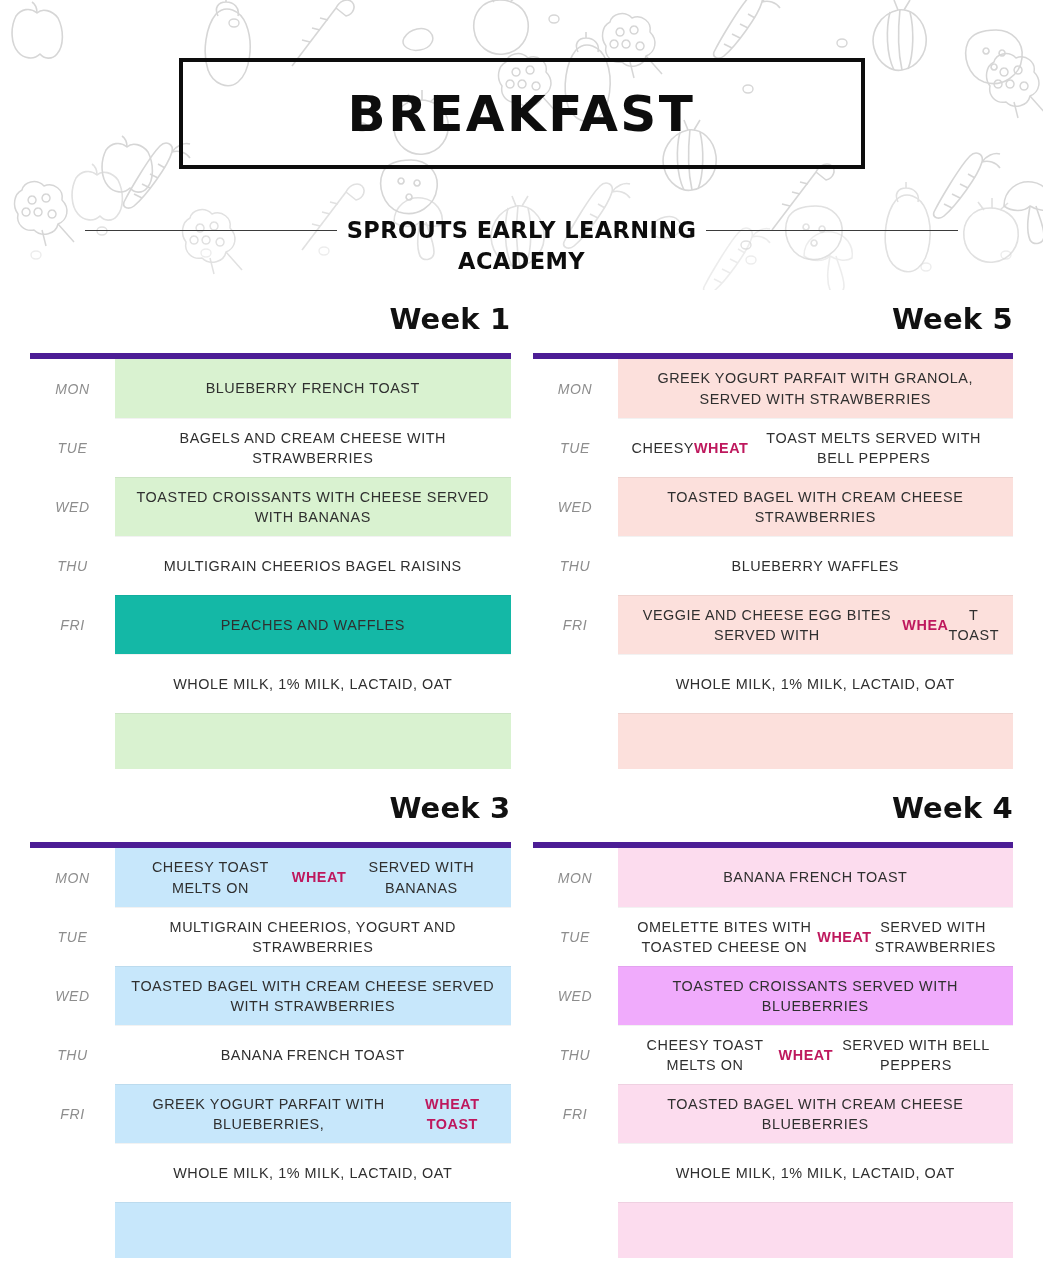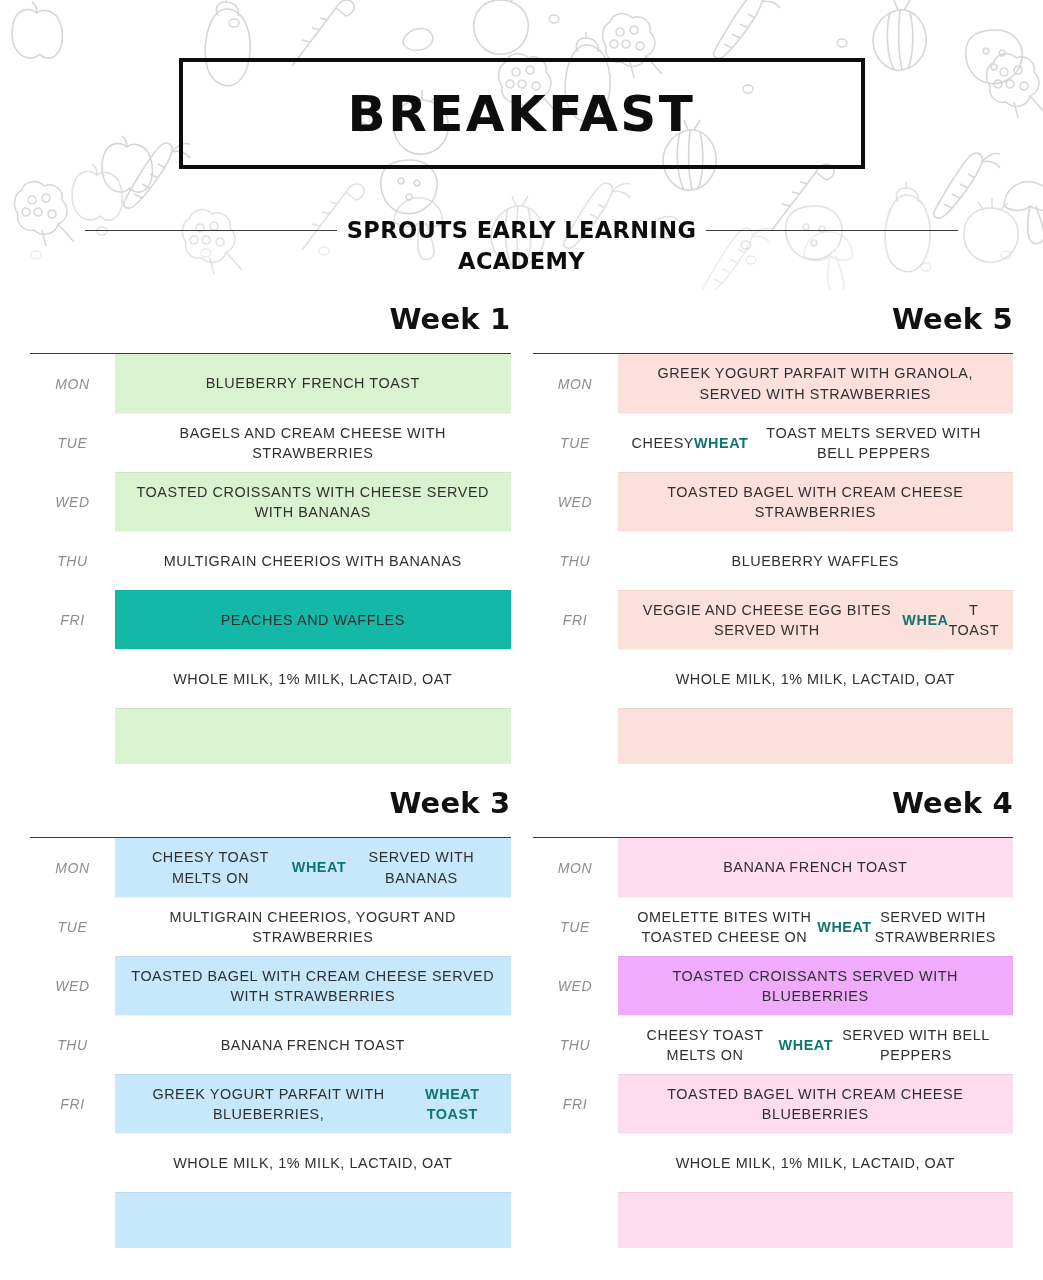--- a/index.html
+++ b/index.html
@@ -100,21 +100,21 @@
   .week-title {
     text-align: right;
     font-size: 29px;
     font-weight: 700;
     color: #111;
     font-family: "DejaVu Sans", sans-serif;
     margin-bottom: 17px;
     letter-spacing: 0.2px;
   }
   .table {
-    border-top: 1px solid #4c1d95;
+    border-top: 6px solid #4c1d95;
     width: 100%;
   }
   .row {
     display: flex;
     align-items: stretch;
     min-height: 59px;
   }
   .day {
     flex: 0 0 85px;
     display: flex;
@@ -136,21 +136,21 @@
     text-align: center;
     padding: 8px 14px;
     font-size: 14.4px;
     color: #2f2f2f;
     letter-spacing: 0.55px;
     line-height: 1.42;
     font-family: "Liberation Sans", sans-serif;
     border-top: 1px solid rgba(0,0,0,0.05);
   }
   .row:first-child .meal { border-top: none; }
-  .meal b { font-weight: 700; color: #0f766e; }
+  .meal b { font-weight: 700; color: #be185d; }
   .row.milk .meal { }
   .row.spacer { min-height: 56px; }
   .row.spacer .meal { }
 </style>
 </head>
 <body>
 
 <div class="doodle-bg">
   <svg viewBox="0 0 1043 290" xmlns="http://www.w3.org/2000/svg" preserveAspectRatio="none">
     <defs>
@@ -295,21 +295,21 @@
         <div class="row">
           <div class="day">TUE</div>
           <div class="meal" style="background: rgb(255, 255, 255);">BAGELS AND CREAM CHEESE WITH STRAWBERRIES</div>
         </div>
         <div class="row">
           <div class="day">WED</div>
           <div class="meal" style="background: rgb(217, 242, 208);">TOASTED CROISSANTS WITH CHEESE SERVED WITH BANANAS</div>
         </div>
         <div class="row">
           <div class="day">THU</div>
-          <div class="meal" style="background: rgb(255, 255, 255);">MULTIGRAIN CHEERIOS WITH BANANAS</div>
+          <div class="meal" style="background: rgb(255, 255, 255);">MULTIGRAIN CHEERIOS BAGEL RAISINS</div>
         </div>
         <div class="row">
           <div class="day">FRI</div>
           <div class="meal" style="background: #14b8a6;">PEACHES AND WAFFLES</div>
         </div>
         <div class="row milk">
           <div class="day blank"></div>
           <div class="meal" style="background: rgb(255, 255, 255);">WHOLE MILK, 1% MILK, LACTAID, OAT</div>
         </div>
         <div class="row spacer">

